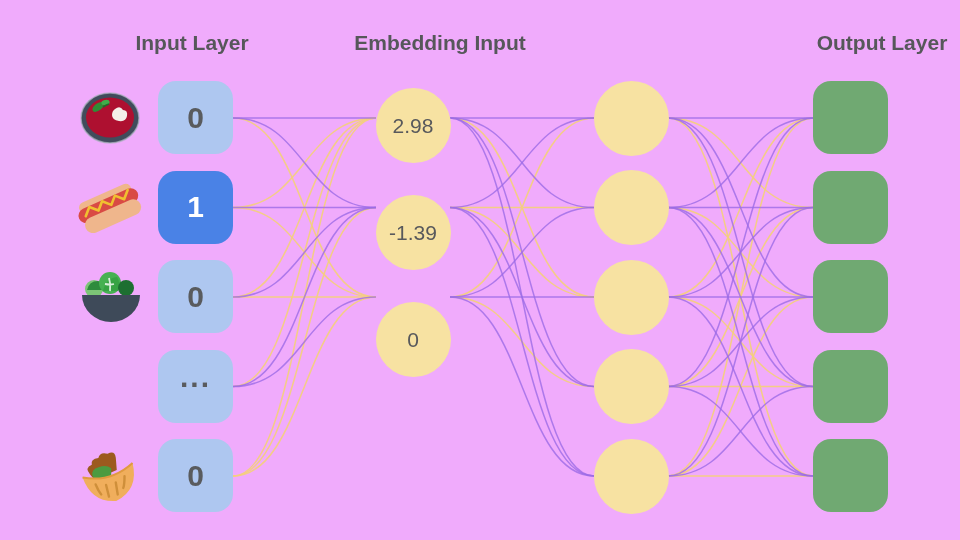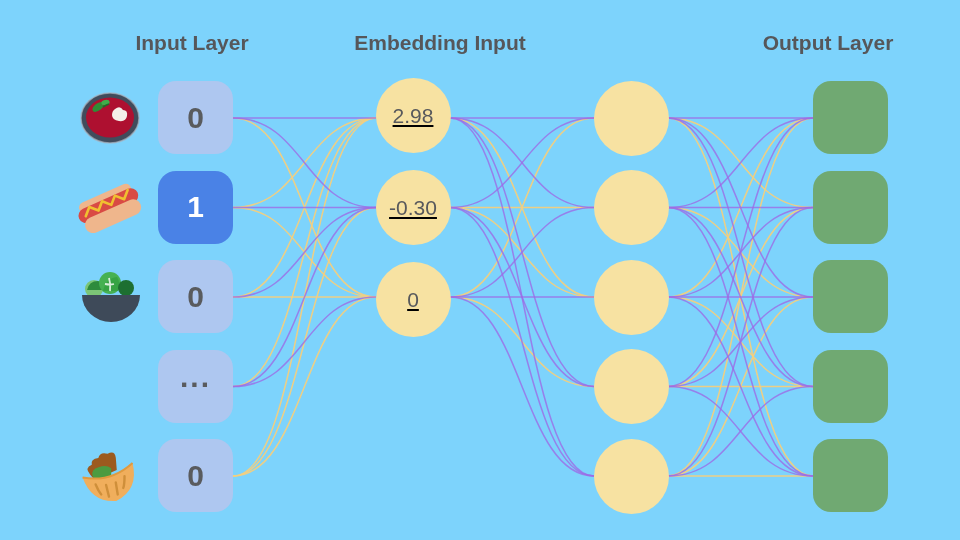--- a/index.html
+++ b/index.html
@@ -1,29 +1,29 @@
 <!DOCTYPE html>
 <html style="--node-blue: #aec7f0; --node-blue-active: #4a82e6; --node-yellow: #f7e2a2; --node-green: #70a972; --edge-purple: #9c6ce6; --edge-yellow: #f3cf7e; --title-text: #56575a; --node-text: #595b5e;"><head>
 <meta charset="utf-8">
 <style>
   :root{
     --node-blue:#aec7f0; --node-blue-active:#4a82e6; --node-yellow:#f7e2a2;
     --node-green:#70a972; --edge-purple:#9c6ce6; --edge-yellow:#f3cf7e;
     --title-text:#56575a; --node-text:#595b5e; --circle-text:#58595c; --active-text:#ffffff;
   }
   html,body{margin:0;padding:0;background:#fff;}
-  .stage{position:relative;width:960px;height:540px;background:#7dd3fc;overflow:hidden;
+  .stage{position:relative;width:960px;height:540px;background:#f0abfc;overflow:hidden;
          font-family:"Liberation Sans",sans-serif;}
   svg.connections{position:absolute;left:0;top:0;width:960px;height:540px;}
   .layer-title{position:absolute;top:31px;transform:translateX(-50%);white-space:nowrap;
                font-size:21px;font-weight:bold;color:var(--title-text);}
-  .t-input{left:192px;} .t-emb{left:440px;} .t-out{left:828px;}
+  .t-input{left:192px;} .t-emb{left:440px;} .t-out{left:882px;}
   .col{position:absolute;display:flex;flex-direction:column;}
   .col-inputs{left:158px;top:81px;gap:16.5px;}
-  .col-emb{left:375.5px;top:78px;gap:17px;text-decoration:underline;}
+  .col-emb{left:375.5px;top:88px;gap:32px;}
   .col-hidden{left:593.5px;top:80.5px;gap:14.5px;}
   .col-out{left:813px;top:81px;gap:16.5px;}
   .inbox{width:75px;height:73px;border-radius:18px;background:var(--node-blue);
          display:flex;align-items:center;justify-content:center;
          font-size:30px;font-weight:bold;color:var(--node-text);}
   .inbox.active{background:var(--node-blue-active);color:var(--active-text);}
   .inbox .lbl.ellipsis{transform:translateY(-9px);letter-spacing:2px;}
   .circle{width:75px;height:75px;border-radius:50%;background:var(--node-yellow);
           display:flex;align-items:center;justify-content:center;
           font-size:21px;font-weight:400;color:var(--circle-text);}
@@ -161,21 +161,21 @@
     <div class="inbox">
         <span class="lbl">0</span>
       </div>
   </div>
 
   <div class="col col-emb">
     <div class="circle">
         <span>2.98</span>
       </div>
     <div class="circle">
-        <span>-0.30</span>
+        <span>-1.39</span>
       </div>
     <div class="circle">
         <span>0</span>
       </div>
   </div>
 
   <div class="col col-hidden">
     <div class="circle"></div>
     <div class="circle"></div>
     <div class="circle"></div>

